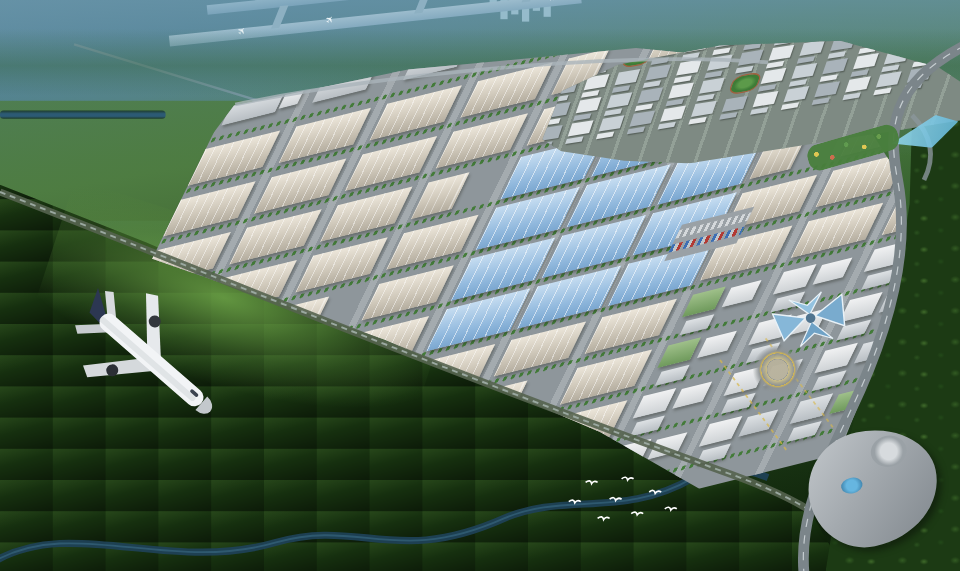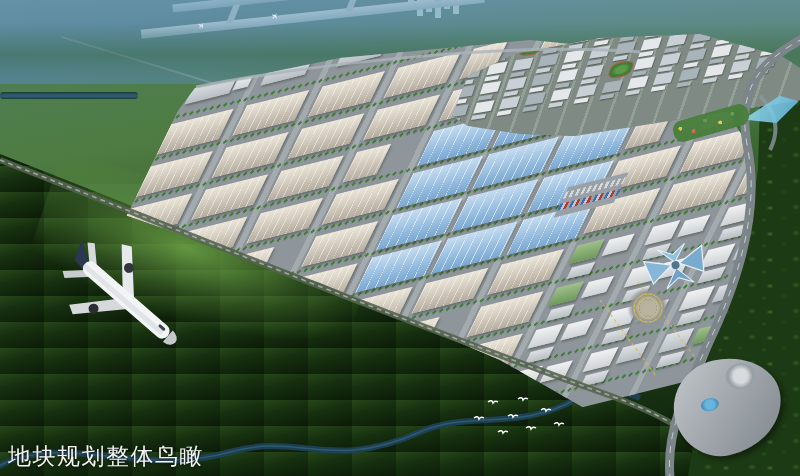--- a/index.html
+++ b/index.html
@@ -478,14 +478,13 @@
       <polygon points="10,6 -28,46 -37,41 2,-2" fill="#d5d9dc"></polygon>
       <circle cx="-16" cy="-26" r="5" fill="#33373d"></circle>
       <circle cx="-16" cy="28" r="5" fill="#2b2f35"></circle>
       <rect x="-52" y="-7.5" width="110" height="15" rx="7.5" fill="#f2f4f6"></rect>
       <rect x="-52" y="-1" width="104" height="5" rx="2.5" fill="#d9dde0" opacity=".7"></rect>
       <path d="M58,-7.5 a10,7.5 0 0 1 0,15 z" fill="#c3c8cc"></path>
       <rect x="44" y="-4" width="8" height="3" rx="1.5" fill="#3c4450"></rect>
     </g>
   </svg>
 
-  <div class="abs caption">地块规划整体鸟瞰</div>
 </div>
 
 </body></html>

